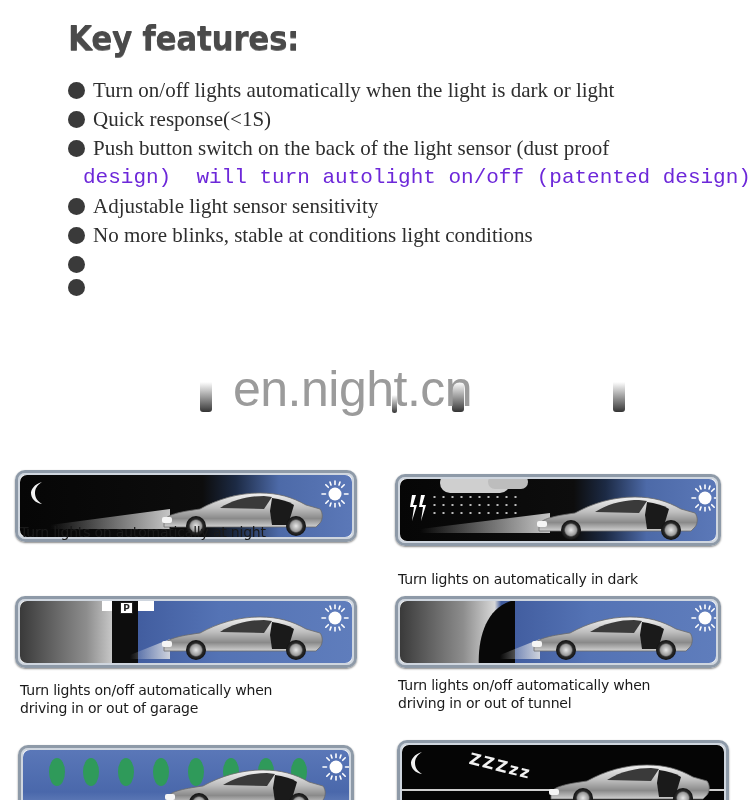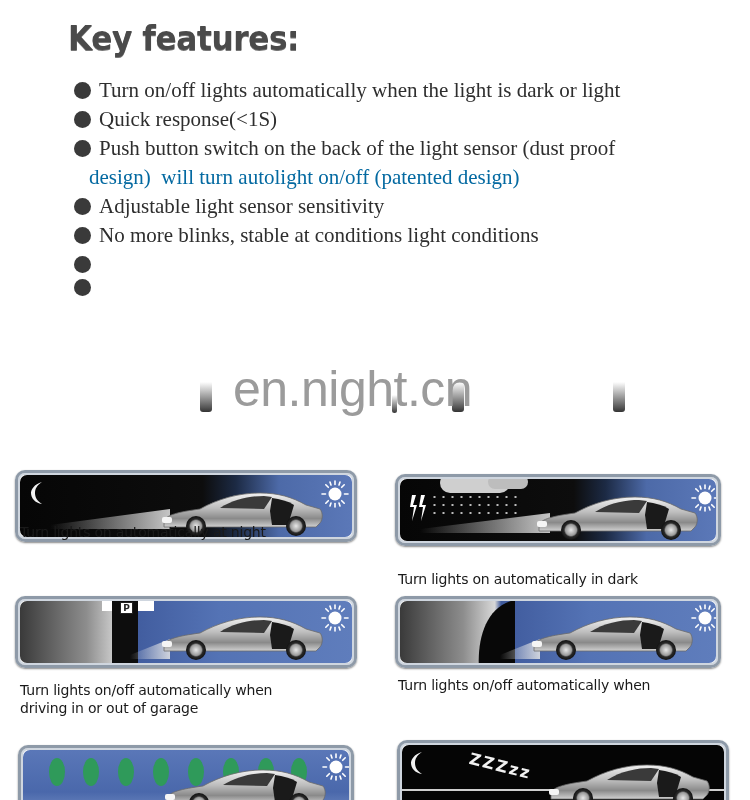--- a/index.html
+++ b/index.html
@@ -6,25 +6,25 @@
   html, body { width: 750px; height: 800px; background: #ffffff; overflow: hidden; }
   body { position: relative; font-family: "Liberation Serif", serif; }
 
   .title {
     position: absolute; left: 68px; top: 18px;
     font-family: "DejaVu Sans", sans-serif; font-weight: bold;
     font-size: 34px; color: #4a4a4a; letter-spacing: -0.5px;
     transform: scaleX(0.92); transform-origin: left top;
     text-shadow: 0 1px 0 #777;
   }
-  .features { position: absolute; left: 74px; top: 76px; width: 640px; }
+  .features { position: absolute; left: 68px; top: 76px; width: 640px; }
   .feature { display: flex; align-items: flex-start; font-size: 21px; line-height: 29px; color: #2e2e2e; }
   .bullet { display: inline-block; width: 17px; height: 17px; border-radius: 50%; background: #3a3a3a; margin: 6px 8px 0 0; flex: none; }
   .feature .txt { white-space: pre-wrap; }
-  .cont { padding-left: 15px; font-size: 21px; line-height: 29px; color: #0369a1; white-space: pre; }
+  .cont { padding-left: 15px; font-size: 21px; line-height: 29px; color: #6d28d9; white-space: pre; font-family: Liberation Mono, monospace; }
 
   .watermark {
     position: absolute; left: 233px; top: 360px;
     font-family: "Liberation Sans", sans-serif; font-size: 50px; color: #9b9b9b; letter-spacing: -0.5px;
   }
   .wm-mark { position: absolute; width: 12px; height: 30px; background: linear-gradient(#ffffff, #555 85%, #333); border-radius: 0 0 3px 3px; }
 
   .panel {
     position: absolute; height: 72px; border-radius: 10px;
     border: 3px solid #8e9aa8; box-shadow: inset 0 0 0 2px #cfd6df, 0 1px 2px #888;
@@ -194,20 +194,21 @@
     <svg class="car" style="left:130px; top:10px;">
         <use href="#car-sym"></use>
       </svg>
     <svg class="sun" style="left:290px; top:2px;">
         <use href="#sun-sym"></use>
       </svg>
   </div>
 </div>
 <div class="caption" style="left:398px; top:676px;">
   <div>Turn lights on/off automatically when</div>
+  <div>driving in or out of tunnel</div>
 </div>
 
 <div class="panel" style="left:18px; top:745px; width:336px; height:80px;">
   <div class="inner sky-trees">
     <div style="position:absolute; left:26px; top:8px; width:16px; height:28px; border-radius:50%; background:#2f9a5a;"></div>
     <div style="position:absolute; left:60px; top:8px; width:16px; height:28px; border-radius:50%; background:#2f9a5a;"></div>
     <div style="position:absolute; left:95px; top:8px; width:16px; height:28px; border-radius:50%; background:#2f9a5a;"></div>
     <div style="position:absolute; left:130px; top:8px; width:16px; height:28px; border-radius:50%; background:#2f9a5a;"></div>
     <div style="position:absolute; left:165px; top:8px; width:16px; height:28px; border-radius:50%; background:#2f9a5a;"></div>
     <div style="position:absolute; left:200px; top:8px; width:16px; height:28px; border-radius:50%; background:#2f9a5a;"></div>

